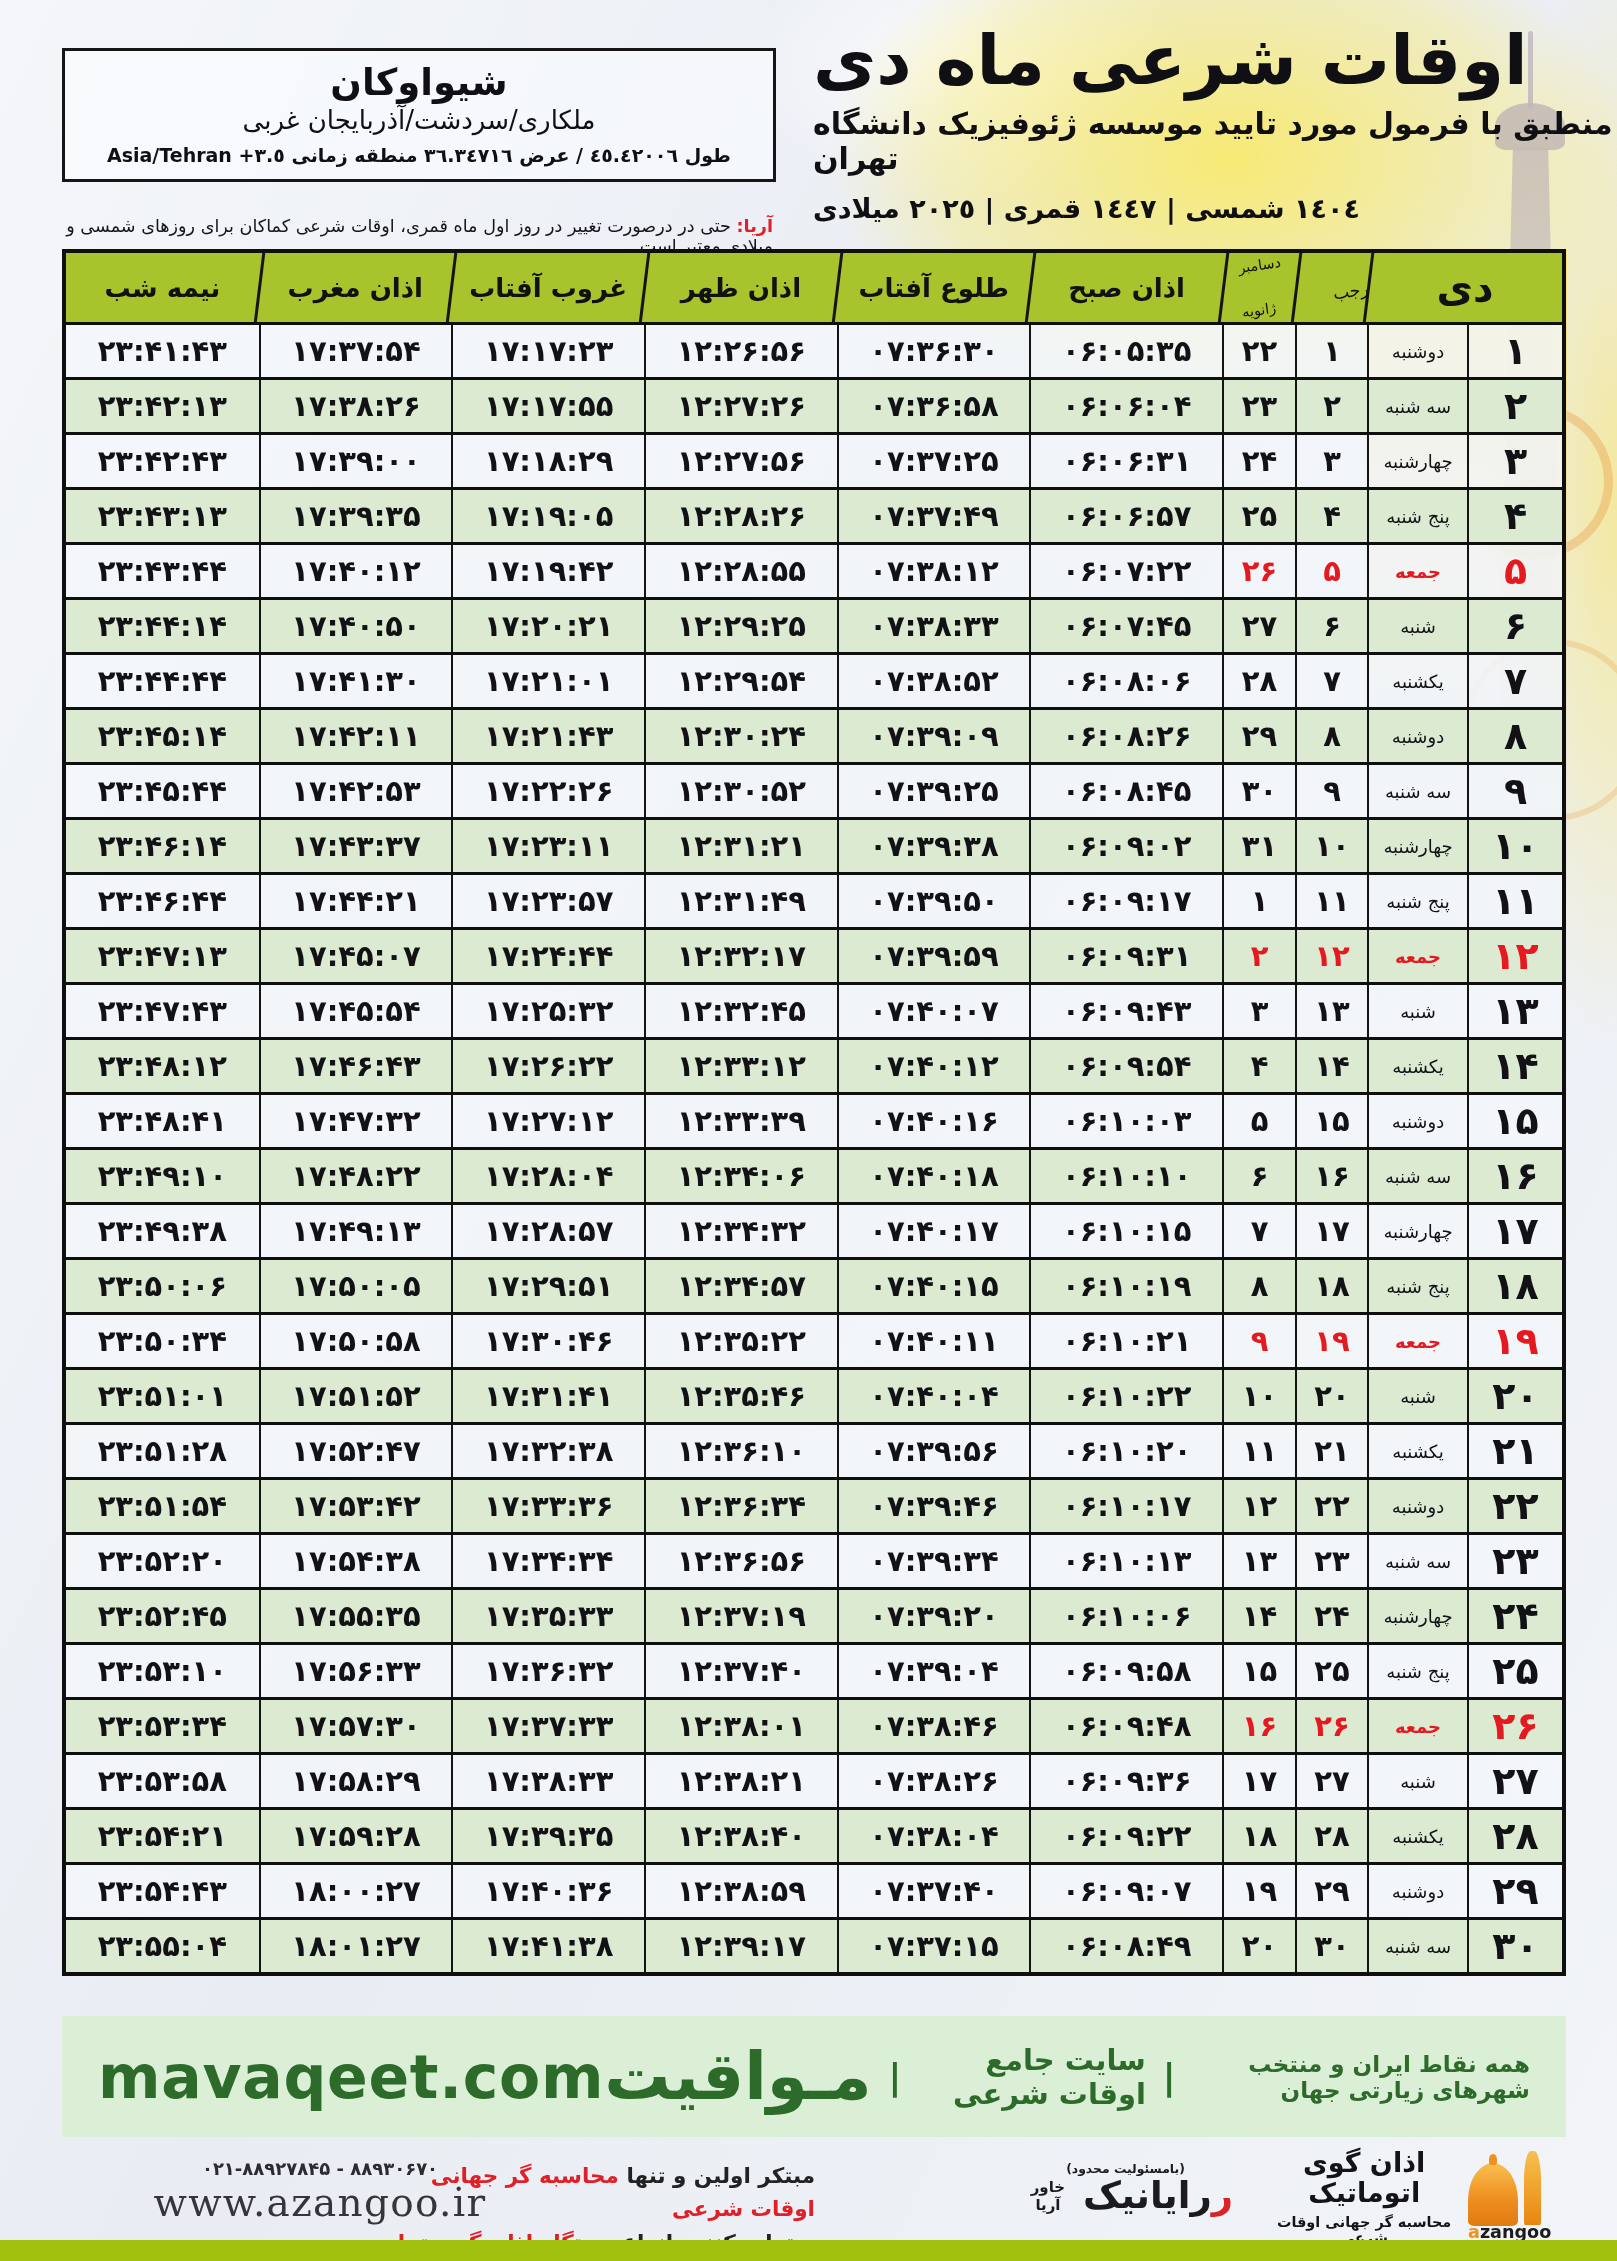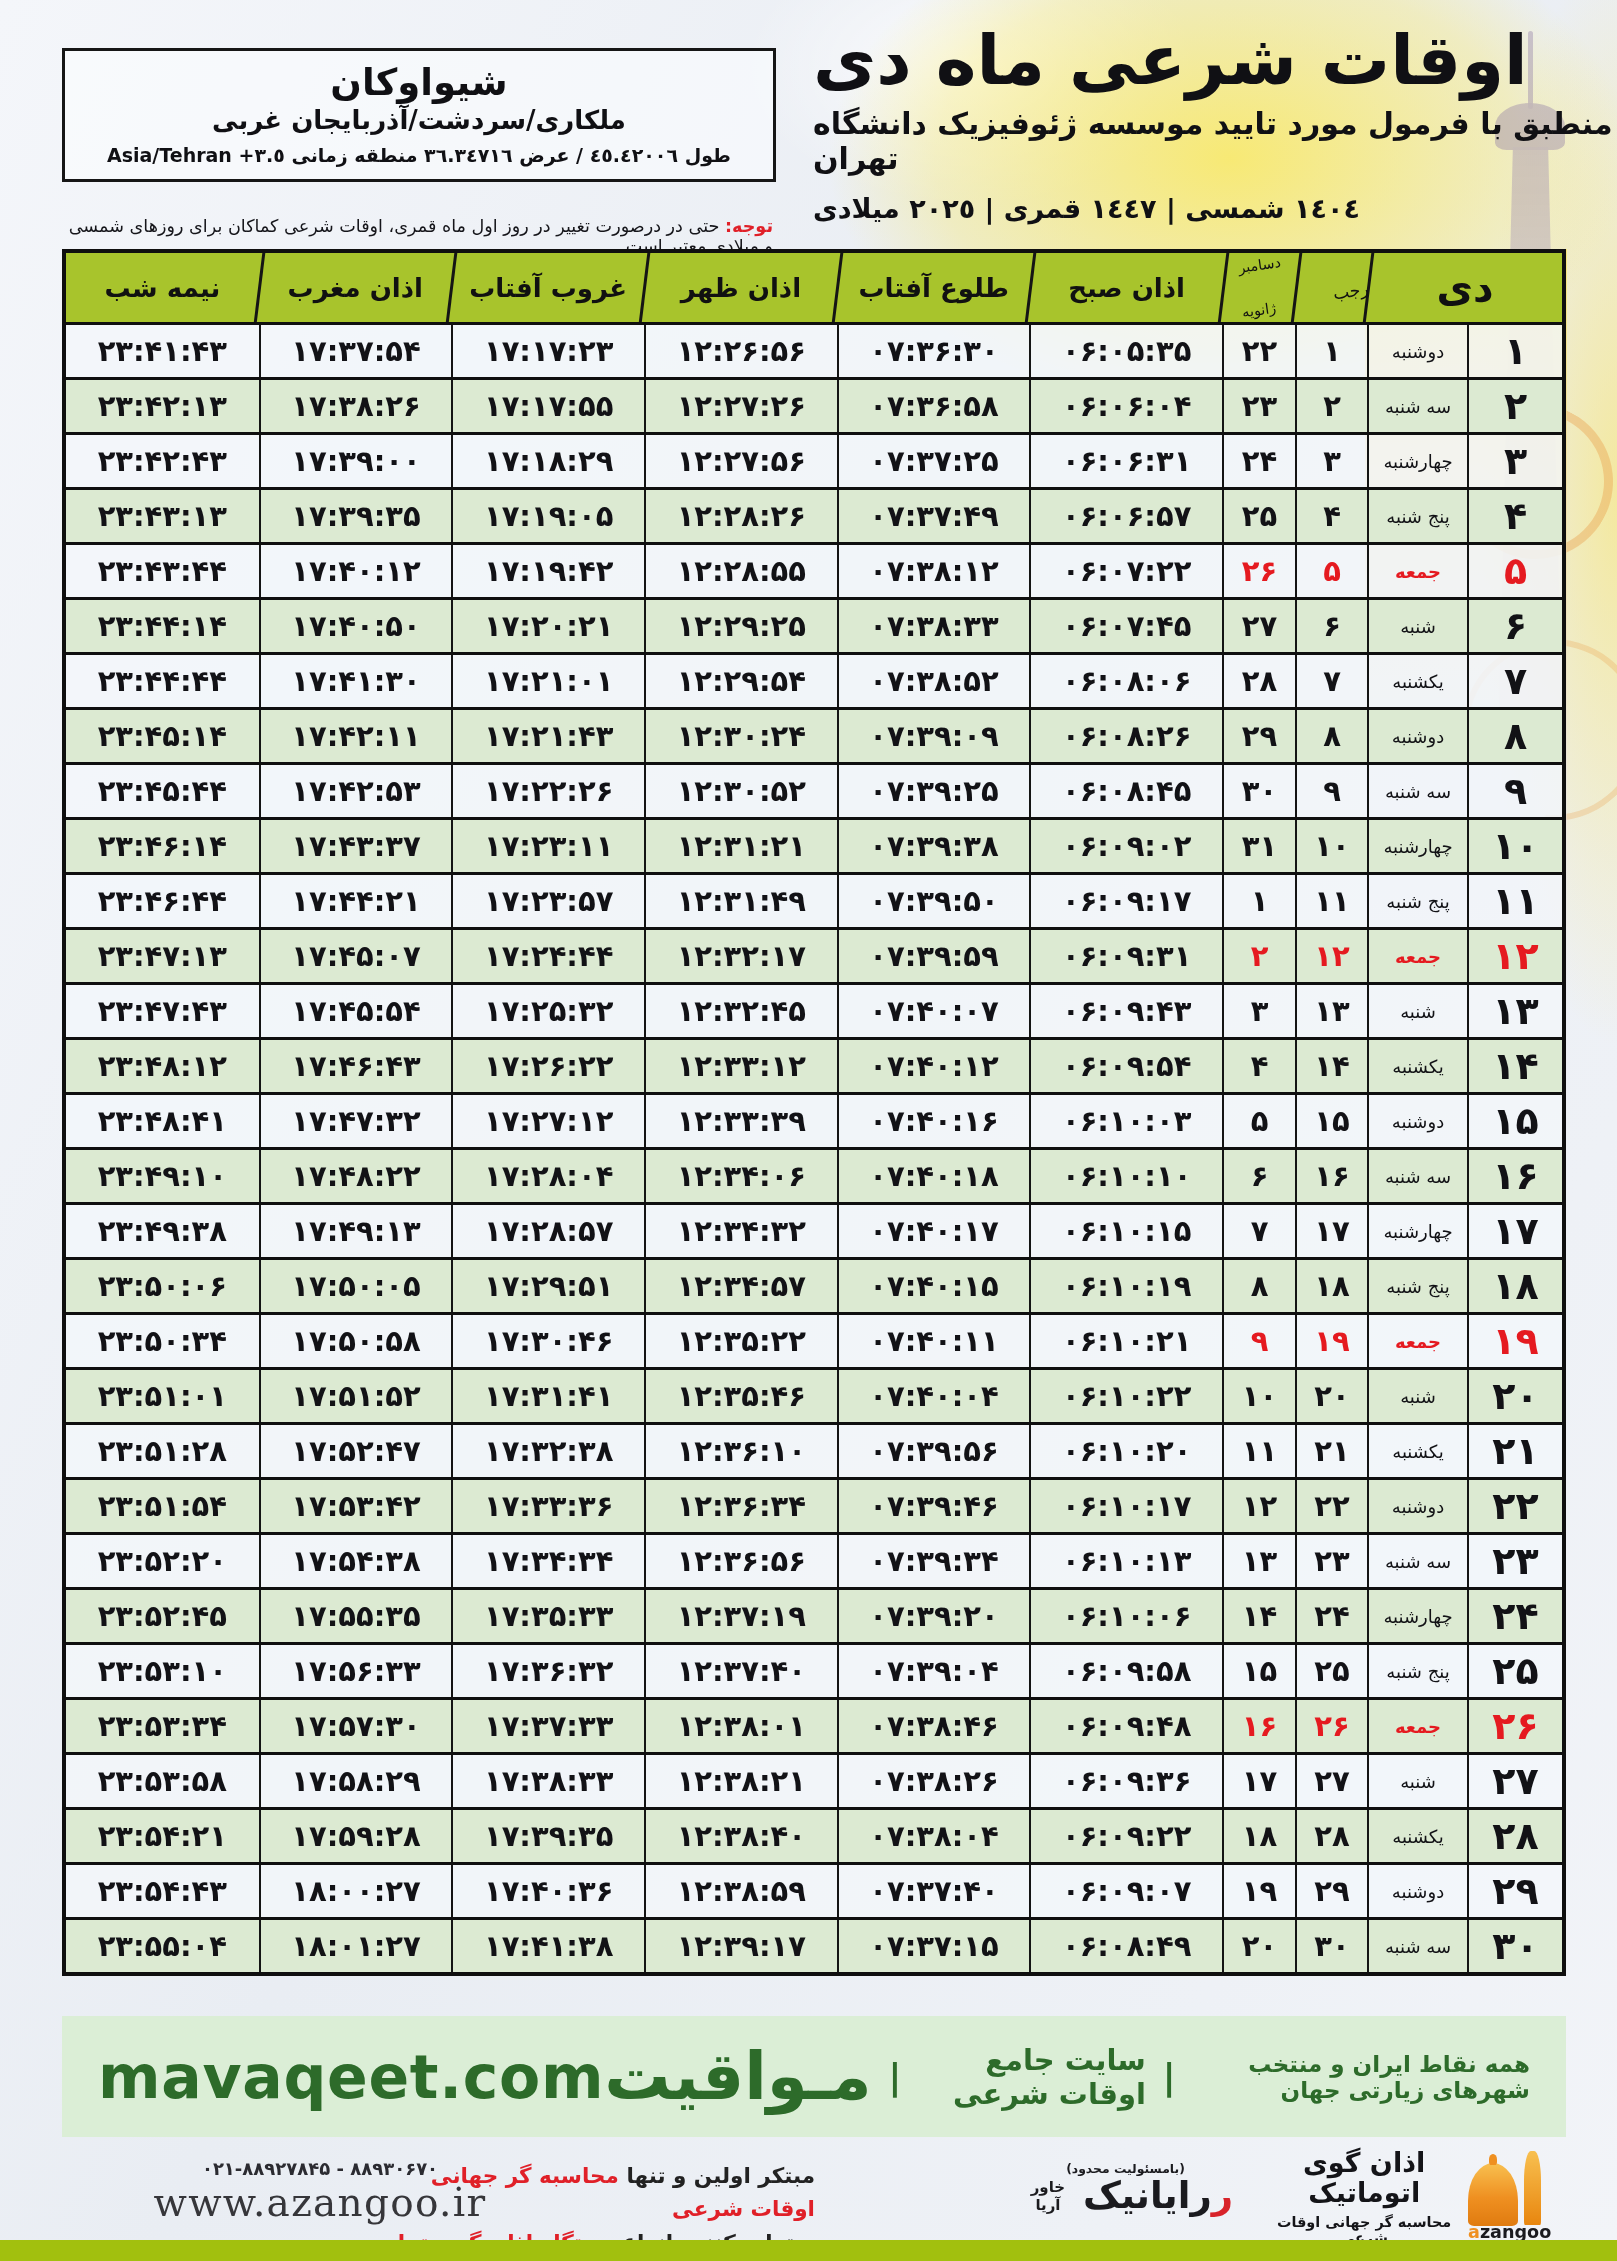--- a/index.html
+++ b/index.html
@@ -30,21 +30,21 @@
     background:linear-gradient(180deg,rgba(247,230,120,.95) 0%,rgba(243,215,150,.55) 14%,rgba(225,215,230,.35) 30%,rgba(238,240,245,.15) 55%,rgba(240,242,246,0) 80%);}
   
   .title-block{position:absolute;left:773px;top:22px;width:806px;direction:rtl;text-align:left;z-index:2;color:#101014;padding-left:40px;}
   .title-main{font-size:69px;font-weight:bold;line-height:1.12;}
   .title-sub{font-size:30px;font-weight:bold;margin-top:6.5px;}
   .title-dates{font-size:27px;font-weight:bold;margin-top:17px;}
   
   .loc-box{position:absolute;left:62px;top:48px;width:708px;height:128px;border:3.3px solid #161616;
     background:rgba(252,253,255,.55);direction:rtl;display:flex;flex-direction:column;align-items:center;justify-content:center;z-index:2;color:#101014;}
   .loc-city{font-size:37px;font-weight:bold;line-height:1.05;}
-  .loc-region{font-size:26px;font-weight:bold;margin-top:3px;}
+  .loc-region{font-size:26px;font-weight:normal;margin-top:3px;}
   .loc-coords{font-size:19px;font-weight:bold;margin-top:9px;}
   .ltr{direction:ltr;unicode-bidi:embed;}
   
   .note-line{position:absolute;left:62px;top:216px;width:711px;direction:rtl;text-align:right;font-size:17.6px;color:#15151a;z-index:2;}
   .note-label{color:var(--note_red);font-weight:bold;}
   
   .ptable{position:absolute;left:62px;top:249px;width:1504px;border:4.6px solid #0f0f0f;z-index:2;box-sizing:border-box;}
   .thead{direction:rtl;display:grid;grid-template-columns:194px 72px 73px repeat(6,1fr);height:69px;
     background:var(--header_green);overflow:hidden;}
   .hcell{position:relative;display:flex;align-items:center;justify-content:center;color:#111;}
@@ -124,21 +124,21 @@
   <div class="loc-box">
     <div class="loc-city">شیواوکان</div>
     <div class="loc-region">ملکاری/سردشت/آذربایجان غربی</div>
     <div class="loc-coords">
       <span>طول ٤٥.٤٢٠٠٦ / عرض ٣٦.٣٤٧١٦ منطقه زمانی</span>
       <span class="ltr">Asia/Tehran +٣.٥</span>
     </div>
   </div>
 
   <div class="note-line">
-    <span class="note-label">توجه:</span><span> حتی در درصورت تغییر در روز اول ماه قمری، اوقات شرعی کماکان برای روزهای شمسی و میلادی معتبر است.</span>
+    <span class="note-label">آریا:</span><span> حتی در درصورت تغییر در روز اول ماه قمری، اوقات شرعی کماکان برای روزهای شمسی و میلادی معتبر است.</span>
   </div>
 
   <div class="ptable">
     <div class="thead">
       <div class="hcell h-day">دی</div>
       <div class="hcell h-rajab">
           <span>رجب</span>
         </div>
       <div class="hcell h-small">
         <span>دسامبر</span>

